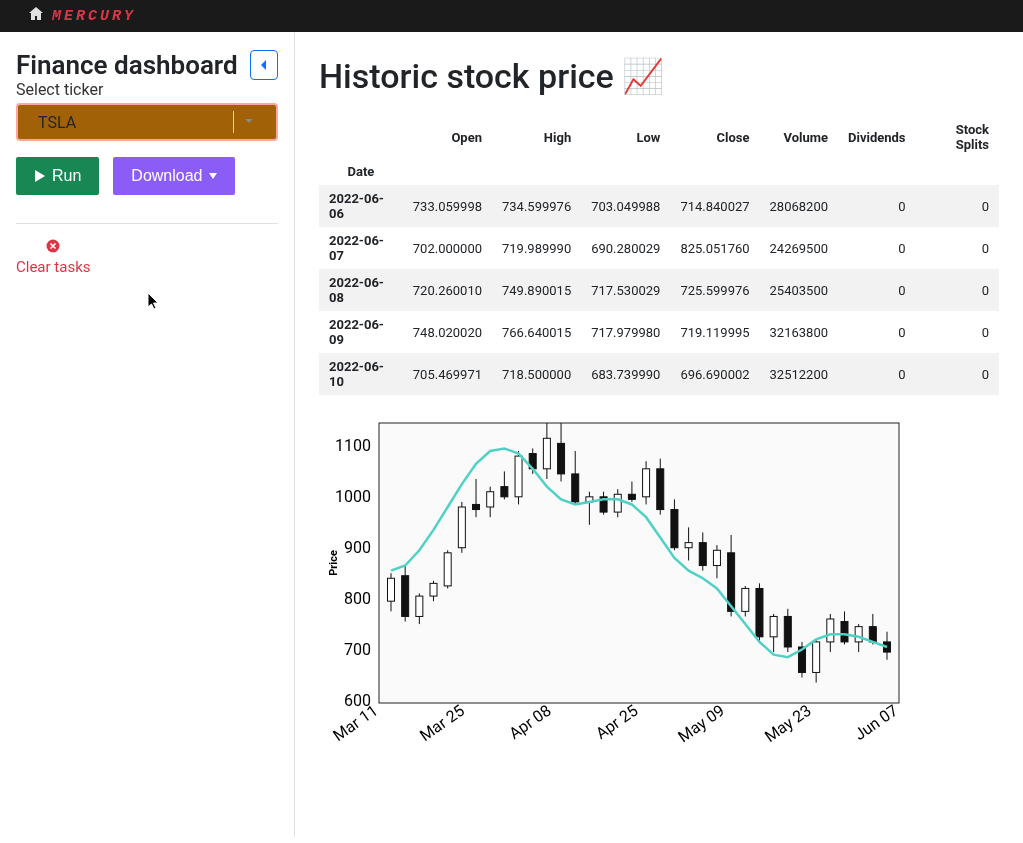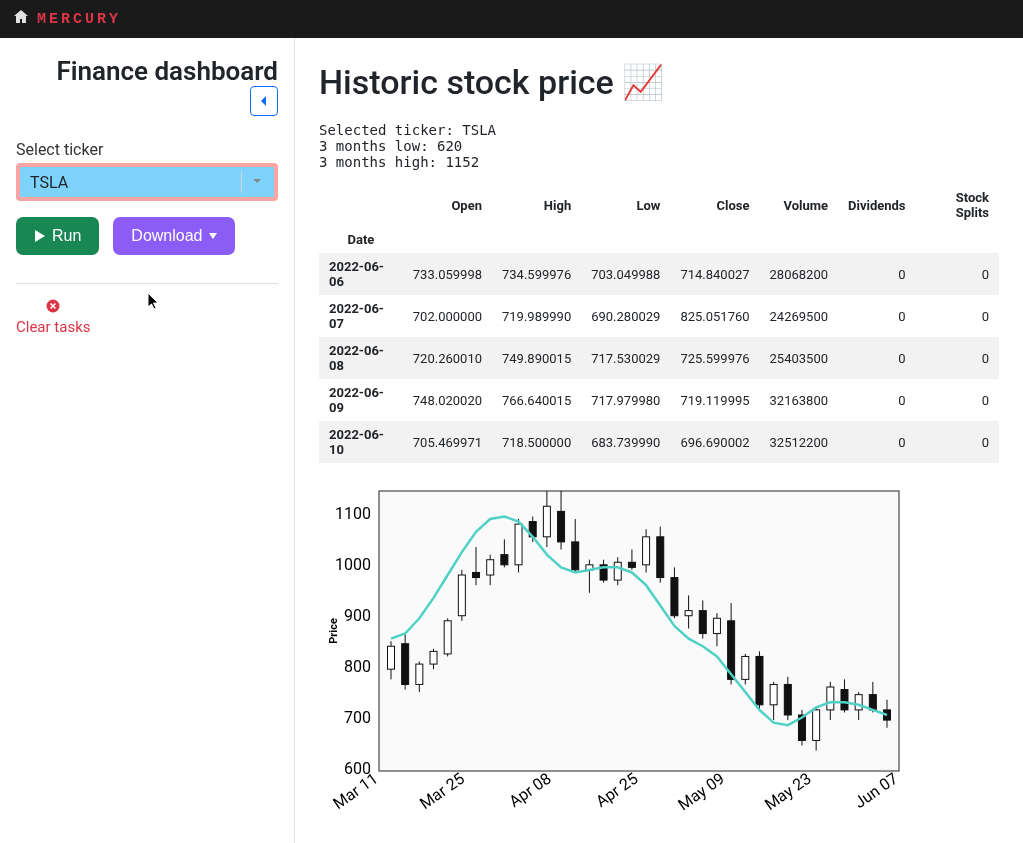--- a/index.html
+++ b/index.html
@@ -1,31 +1,31 @@
 <!DOCTYPE html>
 <html><head>
   <meta charset="utf-8">
   <style>
     * { box-sizing: border-box; margin: 0; padding: 0; }
     body { font-family: -apple-system, BlinkMacSystemFont, "Segoe UI", Roboto, sans-serif; background: #fff; color: #212529; }
-    .topbar { background: #1a1a1a; height: 38px; display: flex; align-items: center; padding: 0 13px; }
+    .topbar { background: #1a1a1a; height: 32px; display: flex; align-items: center; padding: 0 28px; font-style: italic; }
     .topbar-home { color: #e0e0e0; margin-right: 8px; }
     .brand { color: #dc3545; font-weight: 700; letter-spacing: 3px; font-size: 15px; font-family: "Courier New", monospace; }
     .layout { display: flex; height: calc(100vh - 38px); }
     .sidebar { width: 295px; border-right: 1px solid #dee2e6; padding: 18px 16px; overflow-y: auto; }
-    .sidebar-header { display: flex; align-items: flex-end; justify-content: space-between; margin-bottom: 24px; flex-direction: column; }
+    .sidebar-header { display: flex; align-items: flex-start; justify-content: space-between; margin-bottom: 0; }
     .sidebar-title { font-size: 26px; font-weight: 600; }
     .collapse-btn { width: 28px; height: 30px; border: 1px solid #0d6efd; border-radius: 4px; background: #fff; display: flex; align-items: center; justify-content: center; cursor: pointer; color: #0d6efd; }
     .label { font-size: 16px; color: #333; margin-bottom: 4px; display: block; }
-    .select-control { border: 4px solid #fca5a5; border-radius: 4px; height: 38px; display: flex; align-items: center; padding: 0 10px; cursor: pointer; position: relative; background: #7dd3fc; }
+    .select-control { border: 2px solid #fca5a5; border-radius: 4px; height: 38px; display: flex; align-items: center; padding: 0 20px; cursor: pointer; position: relative; background: #a16207; }
     .select-value { flex: 1; font-size: 16px; }
     .select-sep { width: 1px; height: 22px; background: #ced4da; margin: 0 8px; }
     .select-caret { color: #888; }
     .btn-row { display: flex; gap: 14px; margin-top: 16px; }
-    .btn { border: none; border-radius: 7px; padding: 10px 18px; font-size: 16px; color: #fff; cursor: pointer; display: inline-flex; align-items: center; gap: 6px; }
+    .btn { border: none; border-radius: 2px; padding: 10px 18px; font-size: 16px; color: #fff; cursor: pointer; display: inline-flex; align-items: center; gap: 6px; }
     .btn-success { background: #198754; }
     .btn-primary { background: #8b5cf6; }
     .divider { border: none; border-top: 1px solid #dee2e6; margin: 28px 0 14px; }
     .clear-link { color: #dc3545; font-size: 15px; display: inline-flex; align-items: center; gap: 5px; cursor: pointer; flex-direction: column; }
     .main { flex: 1; padding: 24px 24px; overflow-y: auto; }
     .page-title { font-size: 34px; font-weight: 500; margin-bottom: 20px; }
     .mono-block { font-family: "Menlo", "Consolas", monospace; font-size: 14px; color: #212529; white-space: pre; margin-bottom: 14px; }
     table.data { border-collapse: collapse; font-size: 13px; margin-bottom: 18px; }
     table.data th, table.data td { padding: 6px 10px; text-align: right; }
     table.data th { font-weight: 700; }
@@ -98,23 +98,20 @@
       <svg width="14" height="14" viewBox="0 0 14 14">
           <circle cx="7" cy="7" r="6.5" fill="#dc3545"></circle>
           <path stroke="#fff" stroke-width="1.6" d="M4.5 4.5l5 5M9.5 4.5l-5 5"></path>
         </svg>
       <span>Clear tasks</span>
     </a>
   </aside>
 
   <main class="main">
     <h1 class="page-title">Historic stock price 📈</h1>
-    <pre class="mono-block">Selected ticker: TSLA
-3 months low: 620
-3 months high: 1152</pre>
 
     <table class="data">
       <thead>
         <tr id="col-header-row">
             <th></th>
             <th>Open</th>
             <th>High</th>
             <th>Low</th>
             <th>Close</th>
             <th>Volume</th>

